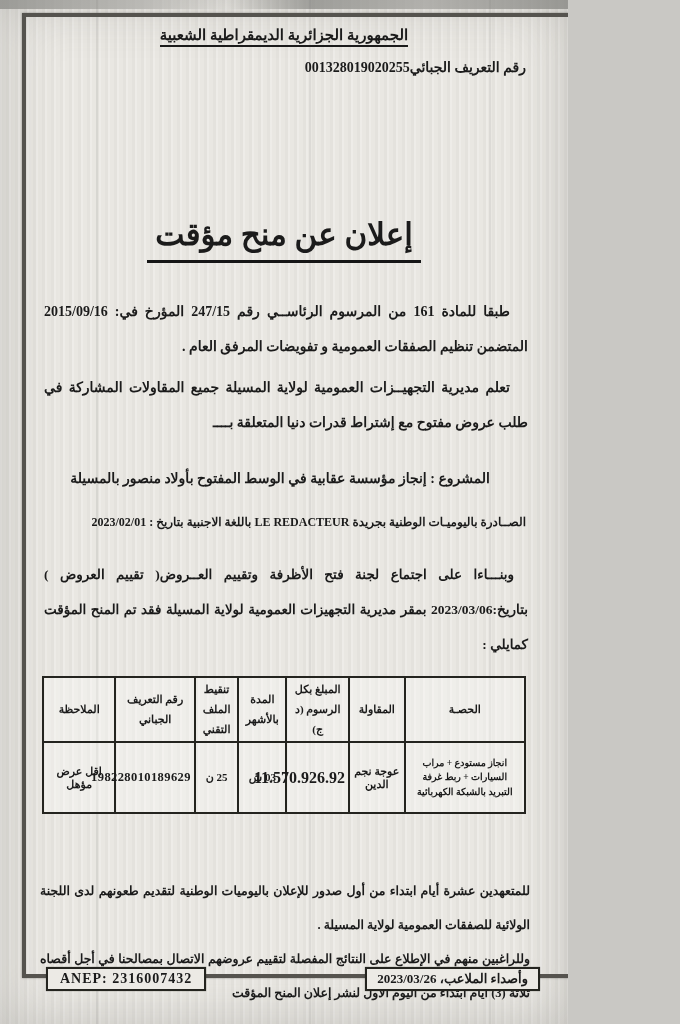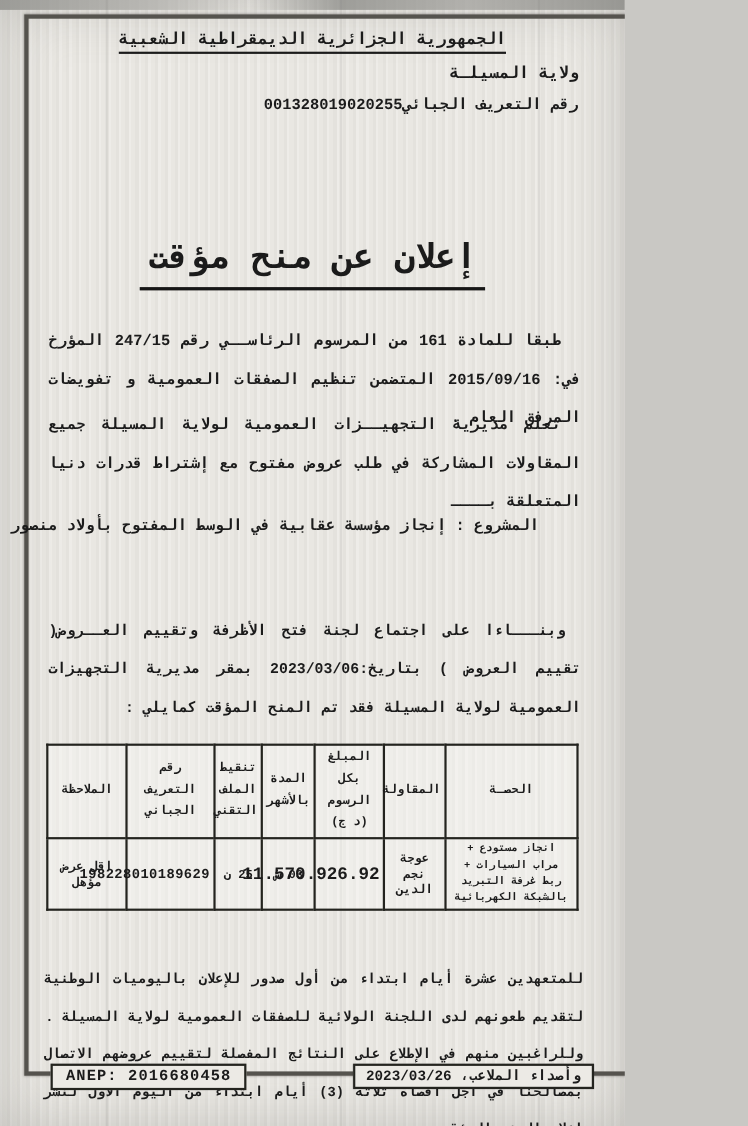--- a/index.html
+++ b/index.html
@@ -2,21 +2,21 @@
 <html lang="ar"><head>
 <meta charset="utf-8">
 <style>
   html,body{margin:0;padding:0;background:#c9c8c4;}
   .page{
     position:relative;width:568px;height:1024px;overflow:hidden;
     background-color:#e9e7e2;
     background-image:repeating-linear-gradient(90deg,
       rgba(255,255,255,.22) 0 2px, rgba(0,0,0,0) 2px 6px, rgba(0,0,0,.025) 6px 9px);
     box-shadow:inset 0 0 55px rgba(95,93,88,.28);
-    font-family:Liberation Mono, monospace;color:#1b1b1b;
+    font-family:Liberation Serif, serif;color:#1b1b1b;
   }
   .crease{position:absolute;top:0;bottom:0;width:2px;background:#6f6d68;opacity:.10;}
   .top-strip{position:absolute;top:0;left:0;width:100%;height:9px;opacity:.8;
     background:linear-gradient(90deg,#8e8e8a,#b3b2ae 25%,#88888400 40%,#90908c 55%,#a8a7a3 75%,#8a8a86);}
   .frame{position:absolute;left:22px;top:13px;width:636px;height:957px;
     border:4px solid #55534e;box-shadow:0 0 2px rgba(60,58,54,.5);}
   .abs{position:absolute;}
   .rtl{direction:rtl;unicode-bidi:plaintext;}
   .center{width:100%;text-align:center;}
   .u{border-bottom:2px solid #1b1b1b;padding-bottom:2px;}
@@ -62,35 +62,35 @@
   <div class="crease" style="left:96px"></div>
   <div class="crease" style="left:309px"></div>
   <div class="crease" style="left:489px"></div>
   <div class="frame"></div>
 
   <div class="abs center republic">
     <span class="u rtl">الجمهورية الجزائرية الديمقراطية الشعبية</span>
   </div>
 
   <div class="abs org-block">
-    <div>ولاية المسيلـة</div>
     <div class="tax">رقم التعريف الجبائي001328019020255</div>
   </div>
 
   <div class="abs center title-wrap">
     <span class="doc-title">إعلان عن منح مؤقت</span>
   </div>
 
   <div class="abs para p-decree">طبقا للمادة 161 من المرسوم الرئاســي رقم 247/15 المؤرخ في: 2015/09/16 المتضمن تنظيم الصفقات العمومية و تفويضات المرفق العام .</div>
 
   <div class="abs para p-inform">تعلم مديرية التجهيــزات العمومية لولاية المسيلة جميع المقاولات المشاركة في طلب عروض مفتوح مع إشتراط قدرات دنيا المتعلقة بــــ</div>
 
   <div class="abs line-r p-project">المشروع : إنجاز مؤسسة عقابية في الوسط المفتوح بأولاد منصور بالمسيلة</div>
 
 
+  <div class="abs line-r p-published">الصــادرة باليوميـات الوطنية بجريدة LE REDACTEUR باللغة الاجنبية بتاريخ : 2023/02/01</div>
 
   <div class="abs para p-meeting">وبنـــاءا على اجتماع لجنة فتح الأظرفة وتقييم العــروض( تقييم العروض ) بتاريخ:2023/03/06 بمقر مديرية التجهيزات العمومية لولاية المسيلة فقد تم المنح المؤقت كمايلي :</div>
 
   <div class="abs award-table">
     <table>
       <colgroup>
         <col style="width:25%">
           <col style="width:11.5%">
           <col style="width:13%">
         <col style="width:10%">
@@ -121,17 +121,17 @@
         </tr>
       </tbody>
     </table>
   </div>
 
   <div class="abs appeals">
     <div>للمتعهدين عشرة أيام ابتداء من أول صدور للإعلان باليوميات الوطنية لتقديم طعونهم لدى اللجنة الولائية للصفقات العمومية لولاية المسيلة .</div>
     <div><span>وللراغبين منهم في الإطلاع على النتائج المفصلة لتقييم عروضهم الاتصال بمصالحنا في أجل أقصاه ثلاثة (3) أيام ابتداء من اليوم الأول لنشر</span> <span>إعلان المنح المؤقت</span></div>
   </div>
 
-  <div class="stamp-box anep-box">ANEP: 2016680458</div>
+  <div class="stamp-box anep-box">ANEP: 2316007432</div>
 
   <div class="stamp-box date-box">وأصداء الملاعب، 2023/03/26</div>
 
 </div>
 
 </body></html>

